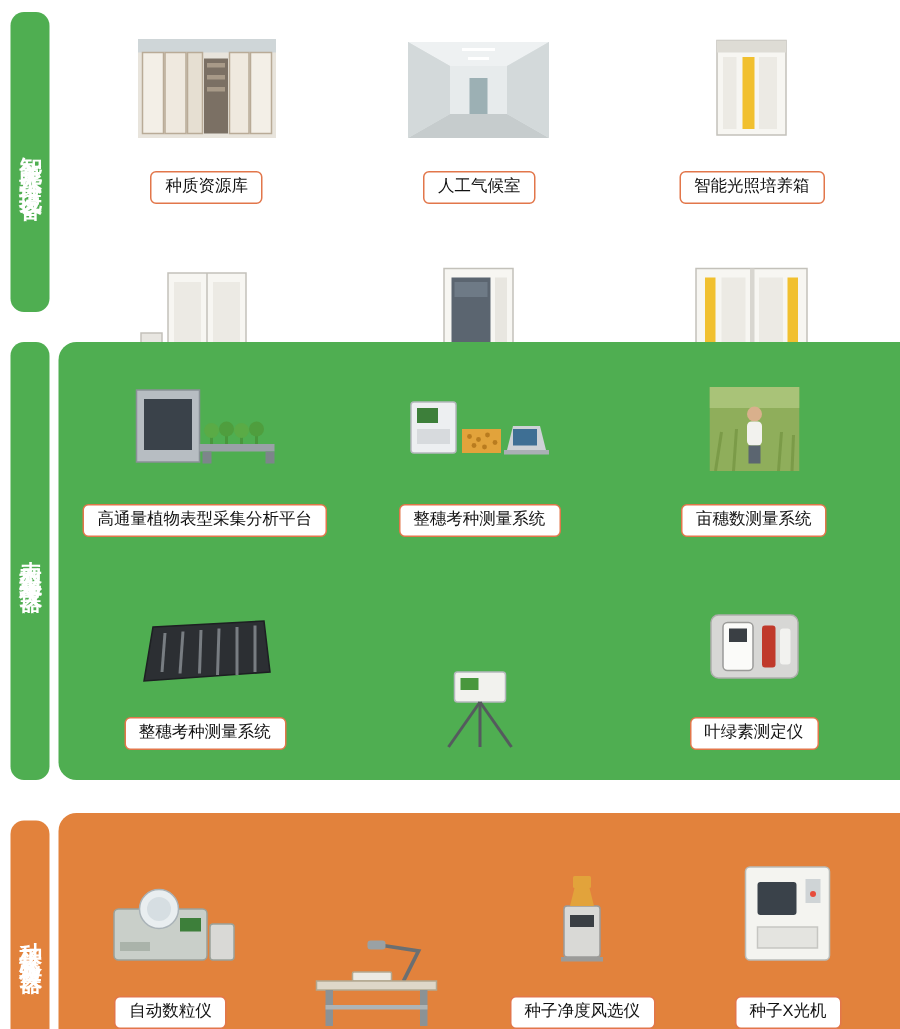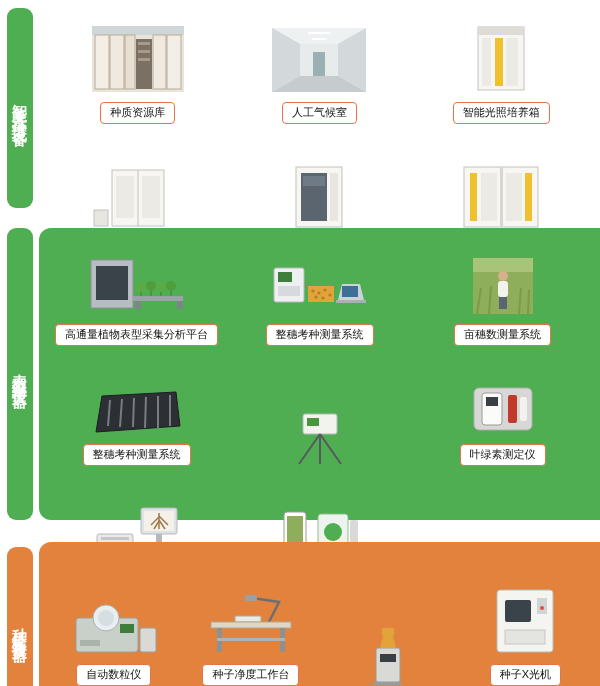--- a/index.html
+++ b/index.html
@@ -25,28 +25,28 @@
 
   .panel { flex:1 1 auto; margin-left:6px; min-width:0; }
   .panel-plain  { background:transparent; }
   .panel-green  { background:var(--green);  border-radius:12px 0 0 12px; }
   .panel-orange { background:var(--orange); border-radius:12px 0 0 12px; }
 
   .grid { display:grid; height:100%; }
   .grid-3 { grid-template-columns:repeat(3,1fr); }
   .grid-4 { grid-template-columns:repeat(4,1fr); }
   .band-1 .grid { padding:4px 8px 8px;  row-gap:10px; }
-  .band-2 .grid { padding:12px 6px;     row-gap:6px; }
+  .band-2 .grid { padding:12px 6px;     row-gap:16px; }
   .band-3 .grid { padding:10px 6px 12px; }
 
   .cell { display:flex; flex-direction:column; align-items:center;
           justify-content:flex-end; min-width:0; }
   .photo { display:flex; align-items:flex-end; justify-content:center; }
   .photo svg { display:block; width:100%; height:100%; }
-  .pill { margin-top:10px; background:#fff; border:1px solid var(--pill-border);
+  .pill { margin-top:22px; background:#fff; border:1px solid var(--pill-border);
           border-radius:4px; padding:2px 9px; font-size:11px; color:#111;
           white-space:nowrap; line-height:1.45; }
 </style>
 </head>
 <body>
 
 <div class="page">
 
   <section class="band band-1">
     <div class="tab tab-green">
@@ -328,33 +328,33 @@
             <svg viewBox="0 0 92 60">
                 <path d="M64 28 L74 8 L48 4" stroke="#6a6f72" stroke-width="2.5" fill="none"></path>
                 <rect x="40" y="1" width="12" height="6" rx="2" fill="#9aa1a4"></rect>
                 <rect x="30" y="22" width="26" height="6" rx="1" fill="#eceae4" stroke="#b2a890"></rect>
                 <rect x="6" y="28" width="80" height="6" fill="#ded7c8" stroke="#b2a890"></rect>
                 <rect x="12" y="34" width="5" height="24" fill="#8b9295"></rect>
                 <rect x="75" y="34" width="5" height="24" fill="#8b9295"></rect>
                 <rect x="12" y="44" width="68" height="3" fill="#aeb4b6"></rect>
               </svg>
           </span>
-          <figcaption class="pill">种子净度工作台</figcaption>
         </figure>
 
         <figure class="cell">
           <span class="photo" style="width:44px;height:62px">
             <svg viewBox="0 0 44 62">
                 <rect x="10" y="24" width="24" height="34" rx="2" fill="#d9d9d6" stroke="#9b9b99"></rect>
                 <polygon points="14,24 30,24 27,12 17,12" fill="#e2a33b"></polygon>
                 <rect x="16" y="4" width="12" height="8" rx="1" fill="#e2a33b"></rect>
                 <rect x="14" y="30" width="16" height="8" fill="#3a3f44"></rect>
                 <rect x="8" y="58" width="28" height="3" fill="#9b9b99"></rect>
               </svg>
           </span>
+          <figcaption class="pill">种子净度风选仪</figcaption>
         </figure>
 
         <figure class="cell">
           <span class="photo" style="width:72px;height:66px">
             <svg viewBox="0 0 72 66">
                 <rect x="8" y="2" width="56" height="62" rx="3" fill="#f4f4f0" stroke="#b9bcb9"></rect>
                 <rect x="16" y="12" width="26" height="22" rx="2" fill="#3a424a"></rect>
                 <rect x="48" y="10" width="10" height="16" fill="#cfd4d6"></rect>
                 <rect x="16" y="42" width="40" height="14" fill="#e4e4e0" stroke="#c6c6c2"></rect>
                 <circle cx="53" cy="20" r="2" fill="#e74c3c"></circle>

